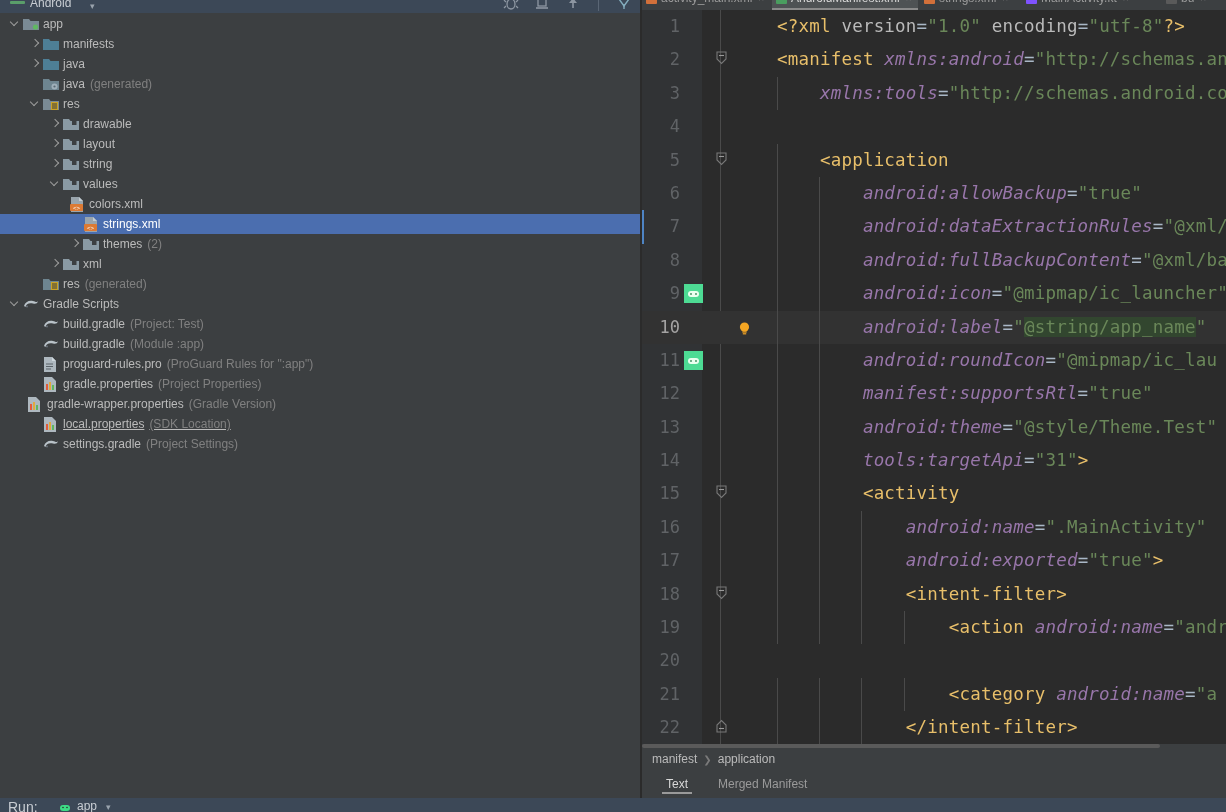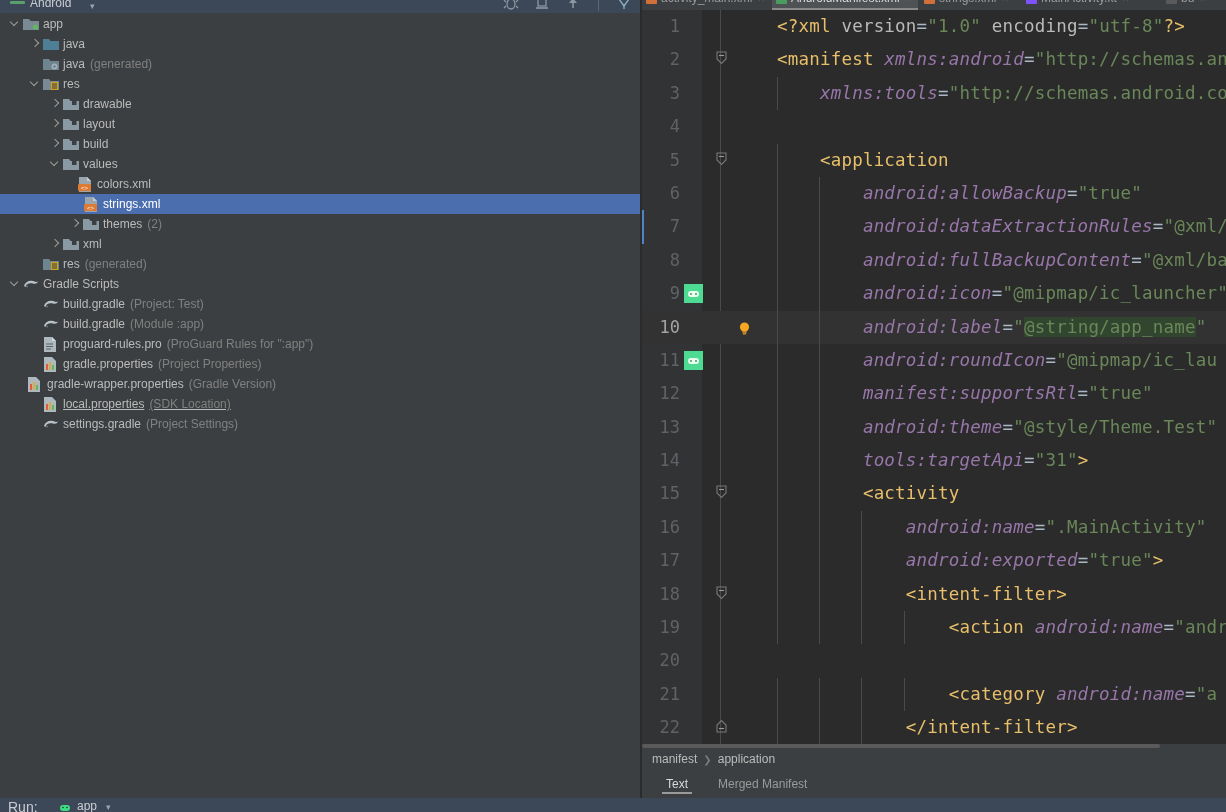--- a/index.html
+++ b/index.html
@@ -198,20 +198,29 @@
           </span>
           <span class="label">app</span>
         </div>
         <div class="tree-row" style="padding-left: 30px;">
           <span class="arrow collapsed"></span>
           <span class="ico">
             <svg width="16" height="14" viewBox="0 0 16 14">
               <path d="M0 2h6l1.5 2H16v9H0z" fill="#4e7f96"></path>
             </svg>
           </span>
+          <span class="label">manifests</span>
+        </div>
+        <div class="tree-row" style="padding-left: 30px;">
+          <span class="arrow collapsed"></span>
+          <span class="ico">
+            <svg width="16" height="14" viewBox="0 0 16 14">
+              <path d="M0 2h6l1.5 2H16v9H0z" fill="#4e7f96"></path>
+            </svg>
+          </span>
           <span class="label">java</span>
         </div>
         <div class="tree-row" style="padding-left: 30px;">
           <span class="arrow "></span>
           <span class="ico">
             <svg width="16" height="14" viewBox="0 0 16 14">
               <path d="M0 2h6l1.5 2H16v9H0z" fill="#6e8590"></path>
               <circle cx="11.5" cy="9.5" r="3" fill="#9fb0ba"></circle>
               <circle cx="11.5" cy="9.5" r="1.1" fill="#5a6a73"></circle>
             </svg>
@@ -253,33 +262,33 @@
           <span class="label">layout</span>
         </div>
         <div class="tree-row" style="padding-left: 50px;">
           <span class="arrow collapsed"></span>
           <span class="ico">
             <svg width="16" height="14" viewBox="0 0 16 14">
               <path d="M0 2h6l1.5 2H16v9H0z" fill="#8a9aa4"></path>
               <rect x="9" y="4" width="4.5" height="4" fill="#3c3f41"></rect>
             </svg>
           </span>
-          <span class="label">build</span>
+          <span class="label">string</span>
         </div>
         <div class="tree-row" style="padding-left: 50px;">
           <span class="arrow expanded"></span>
           <span class="ico">
             <svg width="16" height="14" viewBox="0 0 16 14">
               <path d="M0 2h6l1.5 2H16v9H0z" fill="#8a9aa4"></path>
               <rect x="9" y="4" width="4.5" height="4" fill="#3c3f41"></rect>
             </svg>
           </span>
           <span class="label">values</span>
         </div>
-        <div class="tree-row" style="padding-left: 56px; margin-left: 8px;">
+        <div class="tree-row" style="padding-left: 56px;">
           <span class="arrow "></span>
           <span class="ico">
             <svg width="16" height="15" viewBox="0 0 16 15">
               <path d="M2 0h8l4 4v11H2z" fill="#9aa5ad"></path>
               <path d="M10 0l4 4h-4z" fill="#c3ccd2"></path>
               <rect x="1" y="7" width="13" height="7" rx="1" fill="#dd7a33"></rect>
               <text x="7.5" y="12.6" font-size="6" fill="#fff" text-anchor="middle" font-family="Liberation Sans,sans-serif">&lt;&gt;</text>
             </svg>
           </span>
           <span class="label">colors.xml</span>

